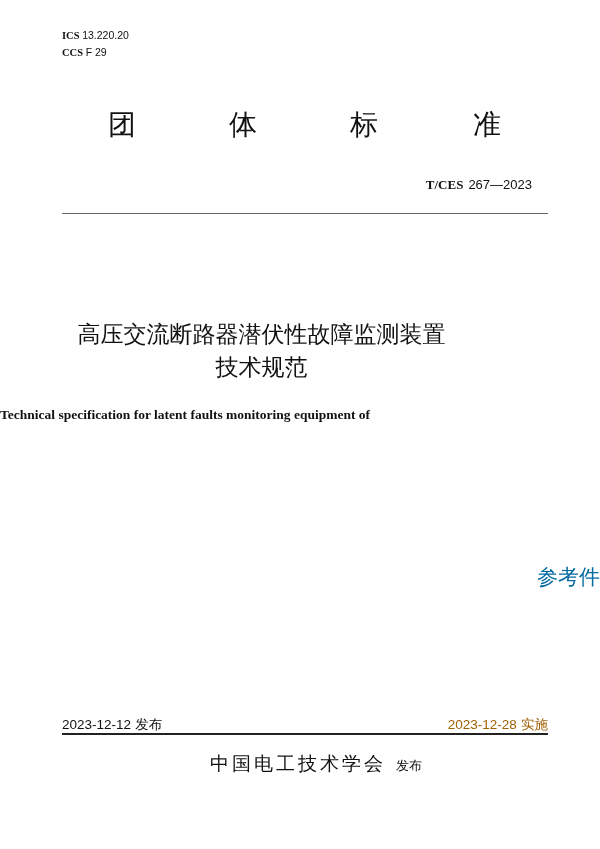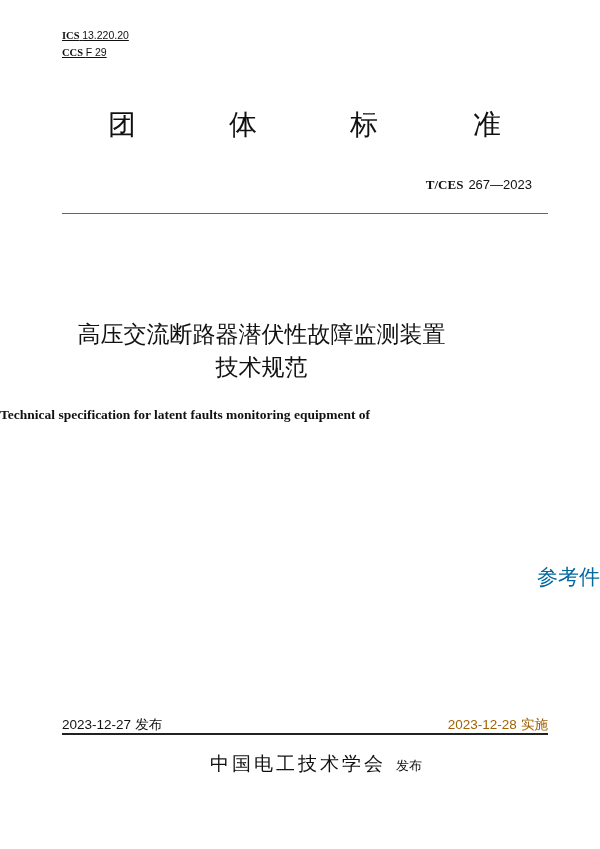--- a/index.html
+++ b/index.html
@@ -18,21 +18,21 @@
     .abs { position: absolute; }
 
     .classification {
       left: 62px;
       top: 27px;
       font-family: "Liberation Serif", serif;
       font-size: 10.5px;
       line-height: 16px;
       color: #111;
     }
-    .classification .row { white-space: nowrap; text-decoration: underline; }
+    .classification .row { white-space: nowrap; }
     .classification .label { font-weight: bold; }
     .classification .value { font-family: "Liberation Sans", sans-serif; font-weight: normal; }
 
     .std-type {
       left: 0;
       top: 108px;
       width: 600px;
       height: 34px;
     }
     .std-type span {
@@ -179,21 +179,21 @@
   <div>技术规范</div>
 </div>
 
 <div class="abs title-en">
   <div>Technical specification for latent faults monitoring equipment of</div>
 </div>
 
 <div class="abs draft-label">参考件</div>
 
 <div class="abs date-issue">
-  <span class="d">2023-12-27</span>
+  <span class="d">2023-12-12</span>
   <span>发布</span>
 </div>
 
 <div class="abs date-impl">
   <span class="d">2023-12-28</span>
   <span>实施</span>
 </div>
 
 <div class="abs rule-bottom"></div>
 

